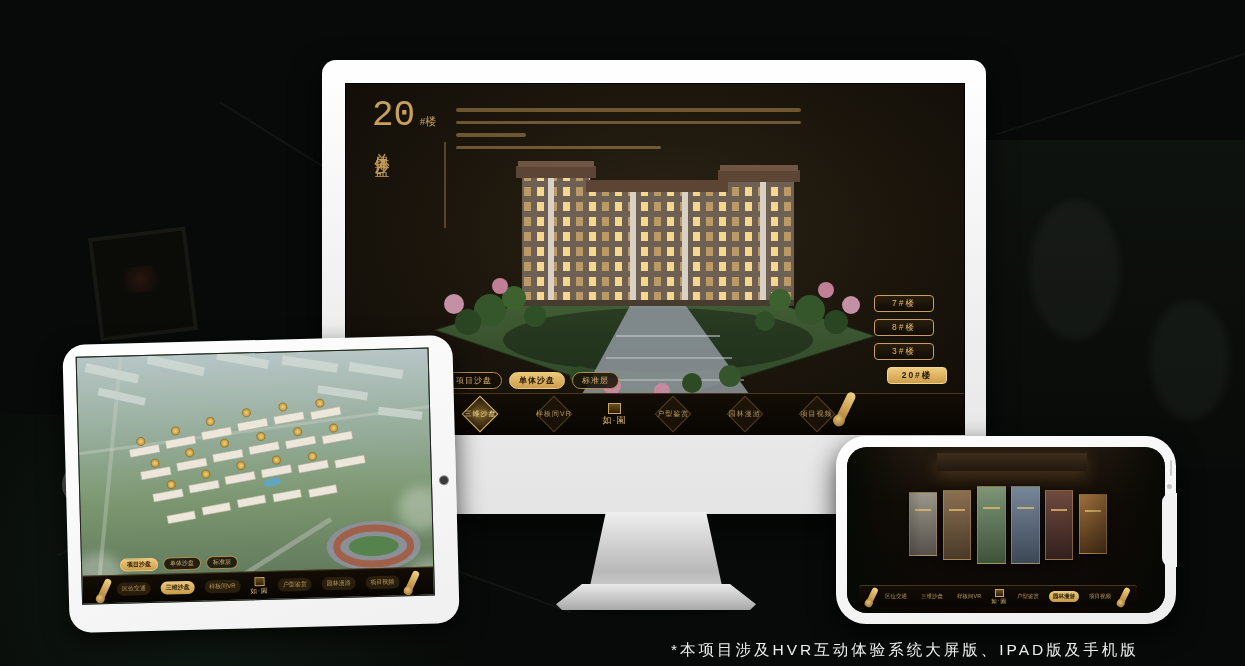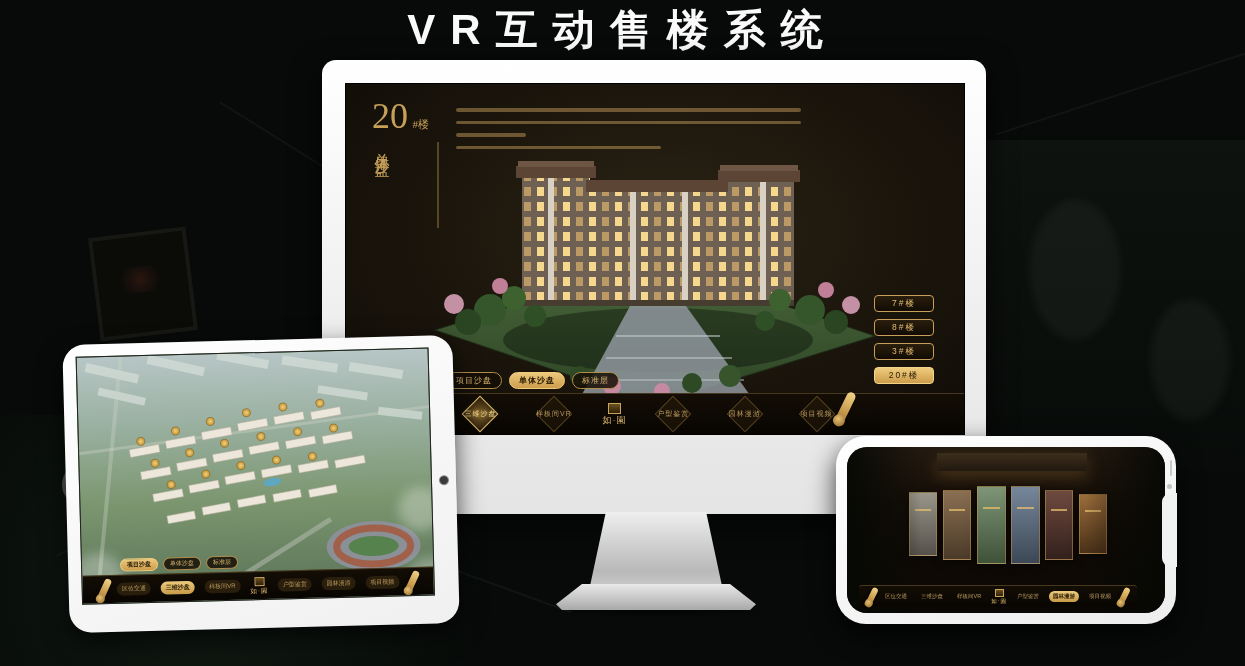--- a/index.html
+++ b/index.html
@@ -34,33 +34,33 @@
   .stand-neck{position:absolute;left:590px;top:512px;width:132px;height:74px;
               background:linear-gradient(180deg,#efefef,#cfcfcf 45%,#b9b9b9 80%,#c8c8c8);
               clip-path:polygon(12% 0,88% 0,100% 100%,0 100%);}
   .stand-base{position:absolute;left:556px;top:584px;width:200px;height:26px;
               background:linear-gradient(180deg,#e9e9e9,#bdbdbd 70%,#a8a8a8);
               clip-path:polygon(13% 0,87% 0,100% 78%,97% 100%,3% 100%,0 78%);}
   .stand-shadow{position:absolute;left:540px;top:604px;width:235px;height:14px;border-radius:50%;
                 background:radial-gradient(ellipse,rgba(0,0,0,.55),transparent 70%);}
 
   
-  .blk-num{font-family:Liberation Serif, serif;color:#c8a159;font-size:36px;line-height:1;}
+  .blk-num{font-family:Liberation Mono, monospace;color:#c8a159;font-size:36px;line-height:1;}
   .blk-suffix{font-family:"Liberation Serif",serif;color:#c8a159;font-size:11px;}
   .blk-sub{font-family:"Liberation Serif",serif;color:#c8a159;font-size:15px;letter-spacing:3px;
            writing-mode:vertical-rl;margin-top:7px;}
   .gold-rule{width:2px;height:86px;background:rgba(200,161,89,.35);}
   .intro-line{height:3.5px;border-radius:2px;background:rgba(192,152,88,.5);
               filter:blur(.4px);margin-bottom:9px;}
 
   .floor-btn{width:58px;height:15px;border-radius:4px;border:1px solid #c6a058;margin-bottom:7px;
              color:#e2bc71;background:linear-gradient(180deg,rgba(44,31,13,.9),rgba(17,11,4,.95));
              font-size:8.5px;letter-spacing:2px;display:flex;align-items:center;justify-content:center;cursor:pointer;}
   .floor-btn.active{background:linear-gradient(180deg,#eecb7d,#cd9e4c);color:#2a1c05;
-                    border-color:#f1d38a;font-weight:normal;}
+                    border-color:#f1d38a;font-weight:bold;margin-left:13px;}
 
   .pill{border:1px solid #b08d4f;border-radius:9px;color:#d8b571;font-size:8px;letter-spacing:1px;
         padding:2px 9px;background:rgba(22,15,6,.85);margin-right:7px;cursor:pointer;}
   .pill.active{background:linear-gradient(180deg,#ecc97c,#cd9d4b);color:#241703;border-color:#eecb7d;font-weight:bold;}
 
   .navbar{position:absolute;left:0;right:0;bottom:0;display:flex;align-items:center;
           background:linear-gradient(180deg,#130d05,#080502);border-top:1px solid rgba(190,150,80,.35);}
   .m-nav{height:40px;padding:0 70px 0 16px;justify-content:space-evenly;}
   .nav-item{position:relative;display:flex;align-items:center;justify-content:center;cursor:pointer;}
   .m-nav .nav-item{padding:5px 9px;}
@@ -142,21 +142,20 @@
   <div class="bg-line" style="left:40px;top:480px;width:340px;height:2px;transform:rotate(-26deg);background:rgba(190,210,190,.06);"></div>
   <div class="bg-line" style="left:280px;top:560px;width:300px;height:2px;transform:rotate(20deg);background:rgba(190,210,190,.06);"></div>
   <div class="bg-sign">
       <i></i>
     </div>
   <div class="bg-aerial"></div>
   <div class="bg-right"></div>
   <div class="bg-blob" style="left:1030px;top:200px;width:90px;height:140px;"></div>
   <div class="bg-blob" style="left:1150px;top:300px;width:80px;height:120px;"></div>
 
-  <div class="main-title">VR互动售楼系统</div>
 
   <div class="monitor-body">
     <div class="monitor-screen">
 
       <div class="abs" style="left:26px;top:14px;display:flex;">
         <div>
           <span class="blk-num">20</span>
           <span class="blk-suffix">#楼</span>
           <div class="blk-sub">单体沙盘</div>
         </div>
@@ -450,13 +449,14 @@
             <span class="nav-label">项目视频</span>
           </div>
         <span class="scroll xs"></span>
       </div>
     </div>
     <div class="phone-notch"></div>
     <div class="phone-ear"></div>
     <div class="phone-cam"></div>
   </div>
 
+  <div class="footnote">*本项目涉及HVR互动体验系统大屏版、IPAD版及手机版</div>
 </div>
 
 </body></html>

